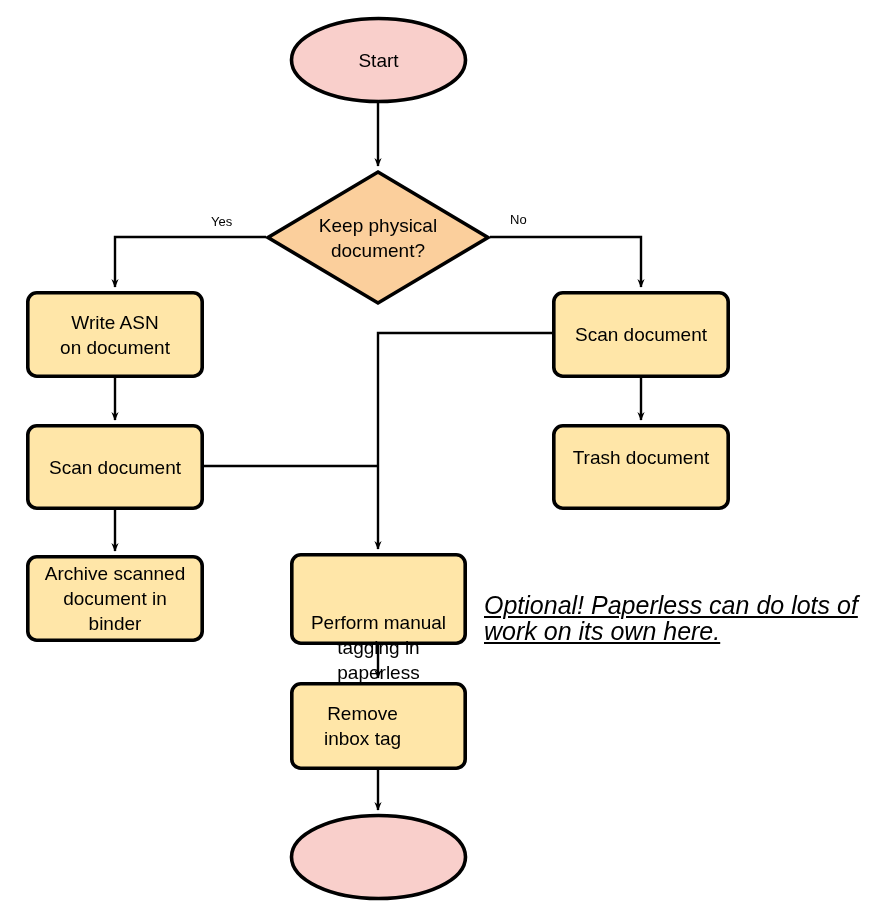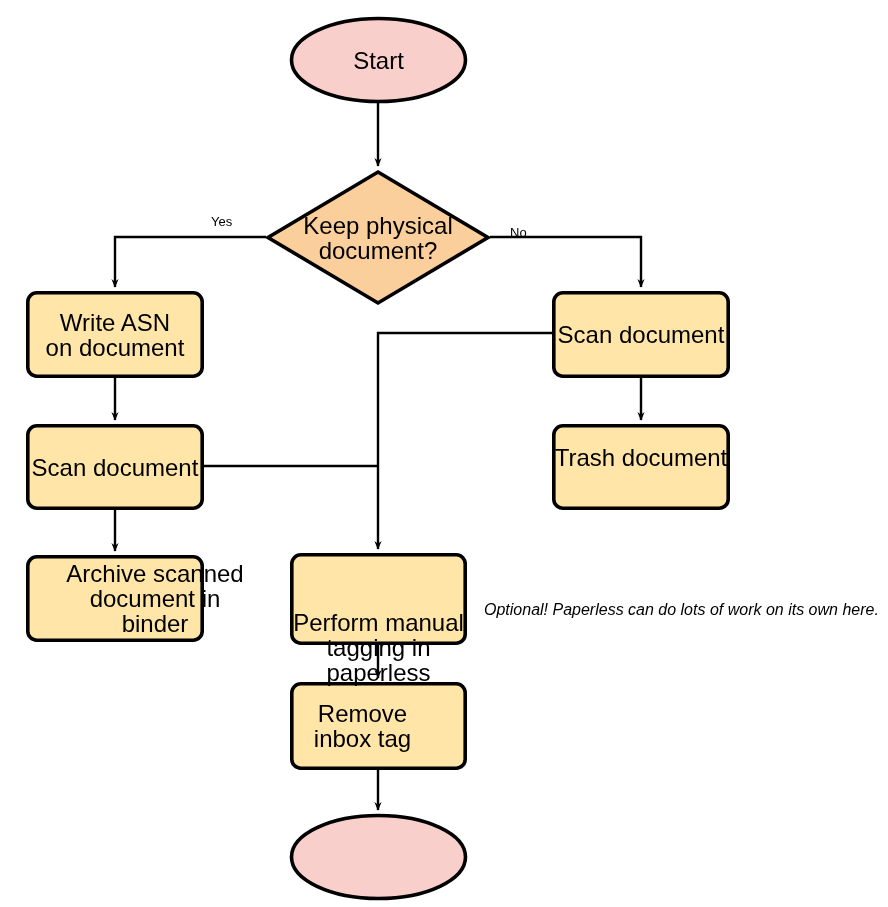--- a/index.html
+++ b/index.html
@@ -30,41 +30,42 @@
     height: 907px;
   }
   .node-label {
     position: absolute;
     display: flex;
     align-items: center;
     justify-content: center;
     text-align: center;
     color: #000000;
     font-family: "Liberation Sans", sans-serif;
-    font-size: 24px;
+    font-size: 19px;
     line-height: 25px;
     white-space: pre-line;
     pointer-events: none;
   }
   .edge-label {
     position: absolute;
     color: #000000;
     font-family: "Liberation Sans", sans-serif;
     font-size: 13px;
     line-height: 21px;
     white-space: nowrap;
   }
   .note-text {
     position: absolute;
     color: #000000;
     font-family: "Liberation Sans", sans-serif;
     font-style: italic;
-    font-size: 16px;
-    line-height: 35px;
+    font-size: 25px;
+    line-height: 26px;
     width: 400px;
+    text-decoration: underline;
   }
 </style>
 </head>
 <body>
 
 <div id="flow-root">
 
   <svg id="flow-canvas" viewBox="0 0 888 907" xmlns="http://www.w3.org/2000/svg">
     <defs>
       <marker id="arrowhead" markerWidth="10" markerHeight="10" refX="8.4" refY="4" orient="auto" markerUnits="userSpaceOnUse">
@@ -122,35 +123,35 @@
   <div class="node-label" style="left:290px; top:17px; width:177px; height:86px;">Start</div>
 
   <div class="node-label" style="left:268px; top:170px; width:220px; height:135px;">Keep physical
 document?</div>
 
   <div class="node-label" style="left:26px; top:291px; width:178px; height:87px;">Write ASN
 on document</div>
 
   <div class="node-label" style="left:26px; top:424px; width:178px; height:86px;">Scan document</div>
 
-  <div class="node-label" style="left:26px; top:555px; width:178px; height:87px;margin-left:40px;">Archive scanned
+  <div class="node-label" style="left:26px; top:555px; width:178px; height:87px;">Archive scanned
 document in
 binder</div>
 
   <div class="node-label" style="left:552px; top:291px; width:178px; height:87px;">Scan document</div>
 
   <div class="node-label" style="left:552px; top:424px; width:178px; height:66px;">Trash document</div>
 
   <div class="node-label" style="left:290px; top:553px; width:177px; height:92px;margin-top:48px;">Perform manual
 tagging in
 paperless</div>
 
   <div class="node-label" style="left:290px; top:682px; width:145px; height:88px;">Remove
 inbox tag</div>
 
 
   <div class="edge-label" style="left:211px; top:211px;">Yes</div>
 
-  <div class="edge-label" style="left:510px; top:209px;margin-top:13px;">No</div>
+  <div class="edge-label" style="left:510px; top:209px;">No</div>
 
   <div class="note-text" style="left:484px; top:592px;">Optional! Paperless can do lots of work on its own here.</div>
 
 </div>
 
 </body></html>

